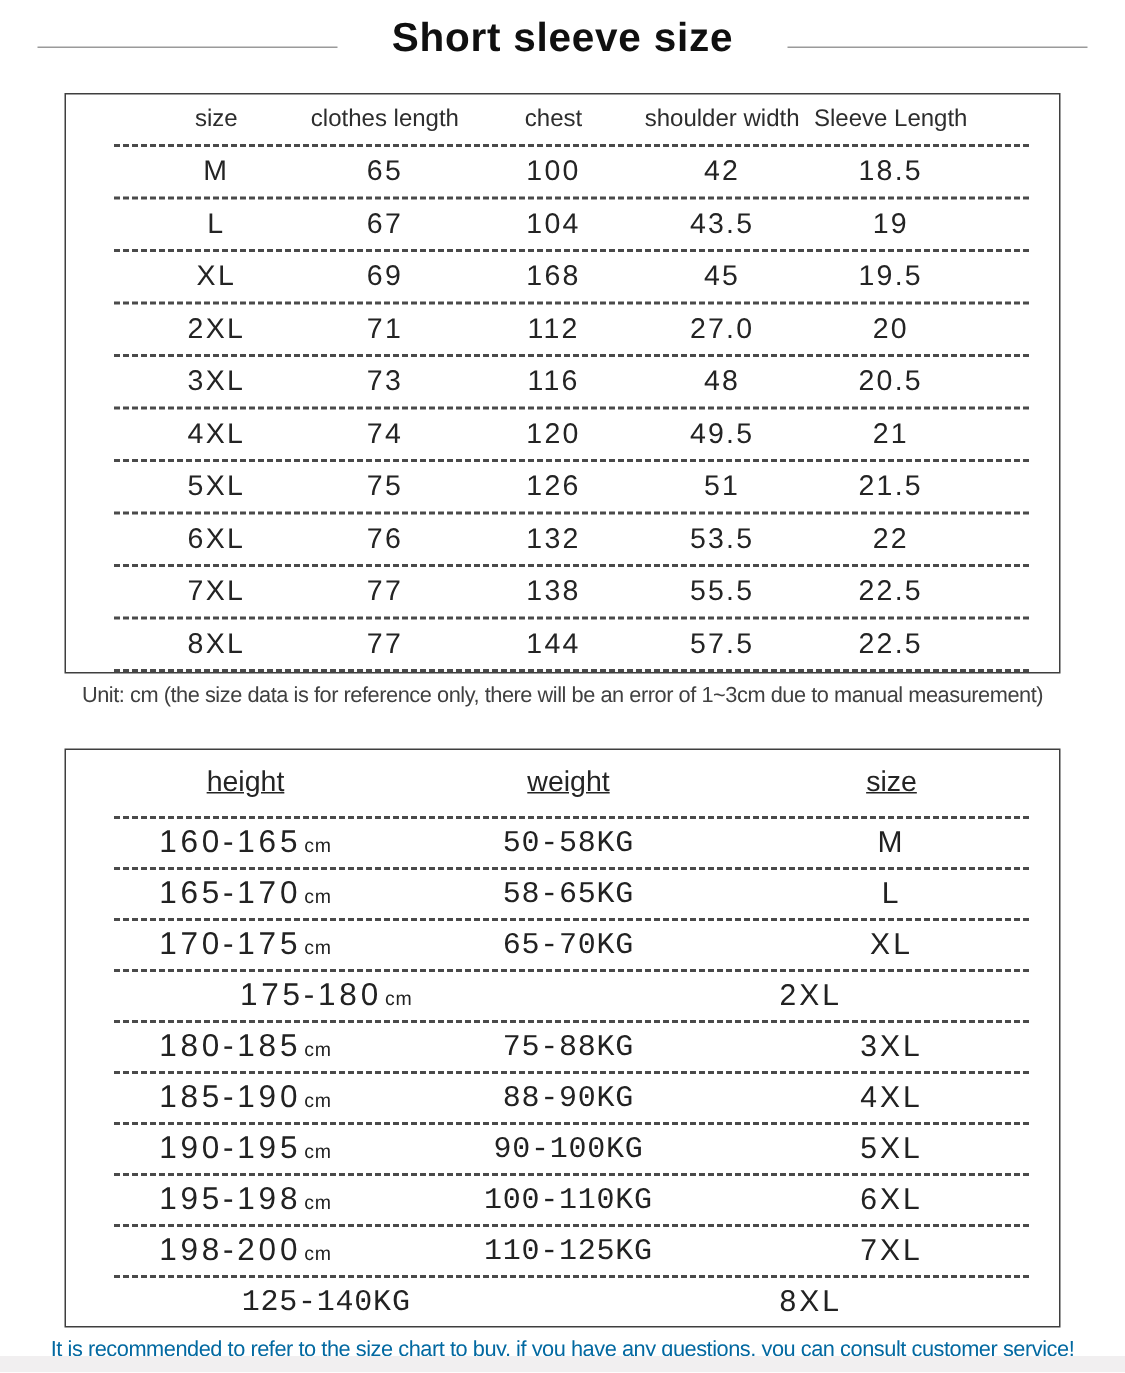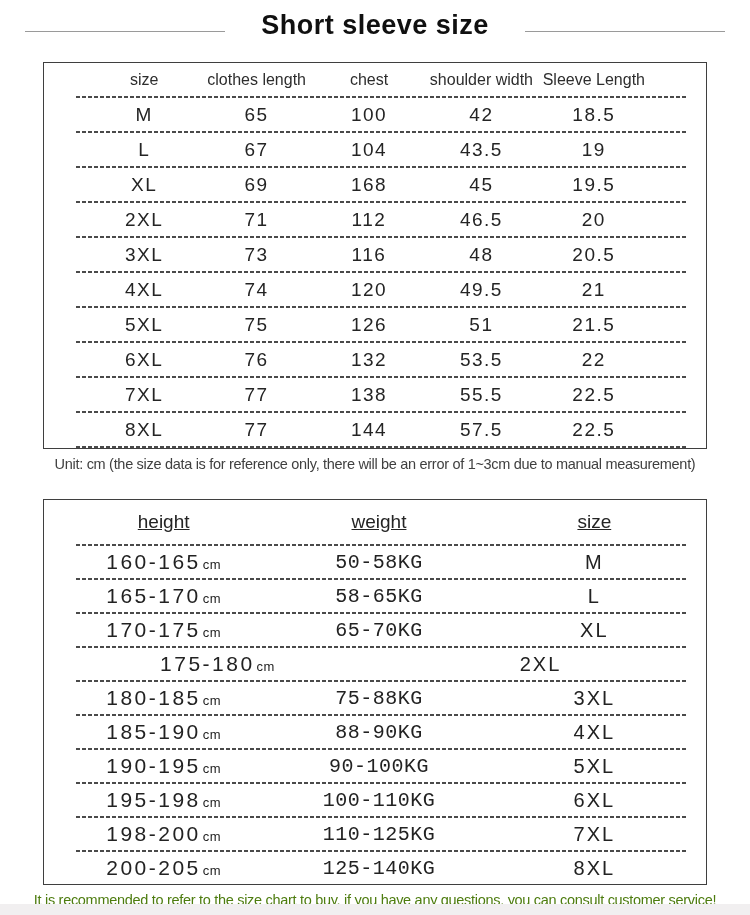--- a/index.html
+++ b/index.html
@@ -29,21 +29,21 @@
   .t2 .data-row .col2 { font-size:20px; letter-spacing:2px; }
   .unit { font-size:13px; letter-spacing:.5px; margin-left:2px; }
 
   .sep {
     height:2px; margin:0 18px 0 32px;
     background:repeating-linear-gradient(90deg,#4a4a4a 0,#4a4a4a 4px,transparent 4px,transparent 6px);
   }
 
   .note { text-align:center; white-space:nowrap; }
   .unit-note { font-size:14.5px; letter-spacing:-0.3px; margin-top:7px; color:#404040; }
-  .footer-note { font-size:14.5px; letter-spacing:-0.3px; margin-top:7px; color:#4d7c0f; }
+  .footer-note { font-size:14.5px; letter-spacing:-0.3px; margin-top:7px; color:#0369a1; }
 
   .bottom-strip { position:absolute; left:0; bottom:0; width:750px; height:11px; background:#f1eff0; }
 </style>
 </head>
 <body>
 
 <div class="page">
 
   <div class="title-row">
     <span class="deco-line"></span>
@@ -82,21 +82,21 @@
           <div class="cell col1">69</div>
           <div class="cell col2">168</div>
           <div class="cell col3">45</div>
           <div class="cell col4">19.5</div>
         </div>
         <div class="sep"></div>
         <div class="trow data-row">
           <div class="cell col0">2XL</div>
           <div class="cell col1">71</div>
           <div class="cell col2">112</div>
-          <div class="cell col3">46.5</div>
+          <div class="cell col3">27.0</div>
           <div class="cell col4">20</div>
         </div>
         <div class="sep"></div>
         <div class="trow data-row">
           <div class="cell col0">3XL</div>
           <div class="cell col1">73</div>
           <div class="cell col2">116</div>
           <div class="cell col3">48</div>
           <div class="cell col4">20.5</div>
         </div>
@@ -201,21 +201,20 @@
           <div class="cell col2">6XL</div>
         </div>
         <div class="sep"></div>
         <div class="trow data-row">
           <div class="cell col0">198-200<span class="unit">cm</span></div>
           <div class="cell col1">110-125KG</div>
           <div class="cell col2">7XL</div>
         </div>
         <div class="sep"></div>
         <div class="trow data-row">
-          <div class="cell col0">200-205<span class="unit">cm</span></div>
           <div class="cell col1">125-140KG</div>
           <div class="cell col2">8XL</div>
         </div>
       </div>
   </div>
 
   <div class="note footer-note">It is recommended to refer to the size chart to buy, if you have any questions, you can consult customer service!</div>
 
   <div class="bottom-strip"></div>
 

